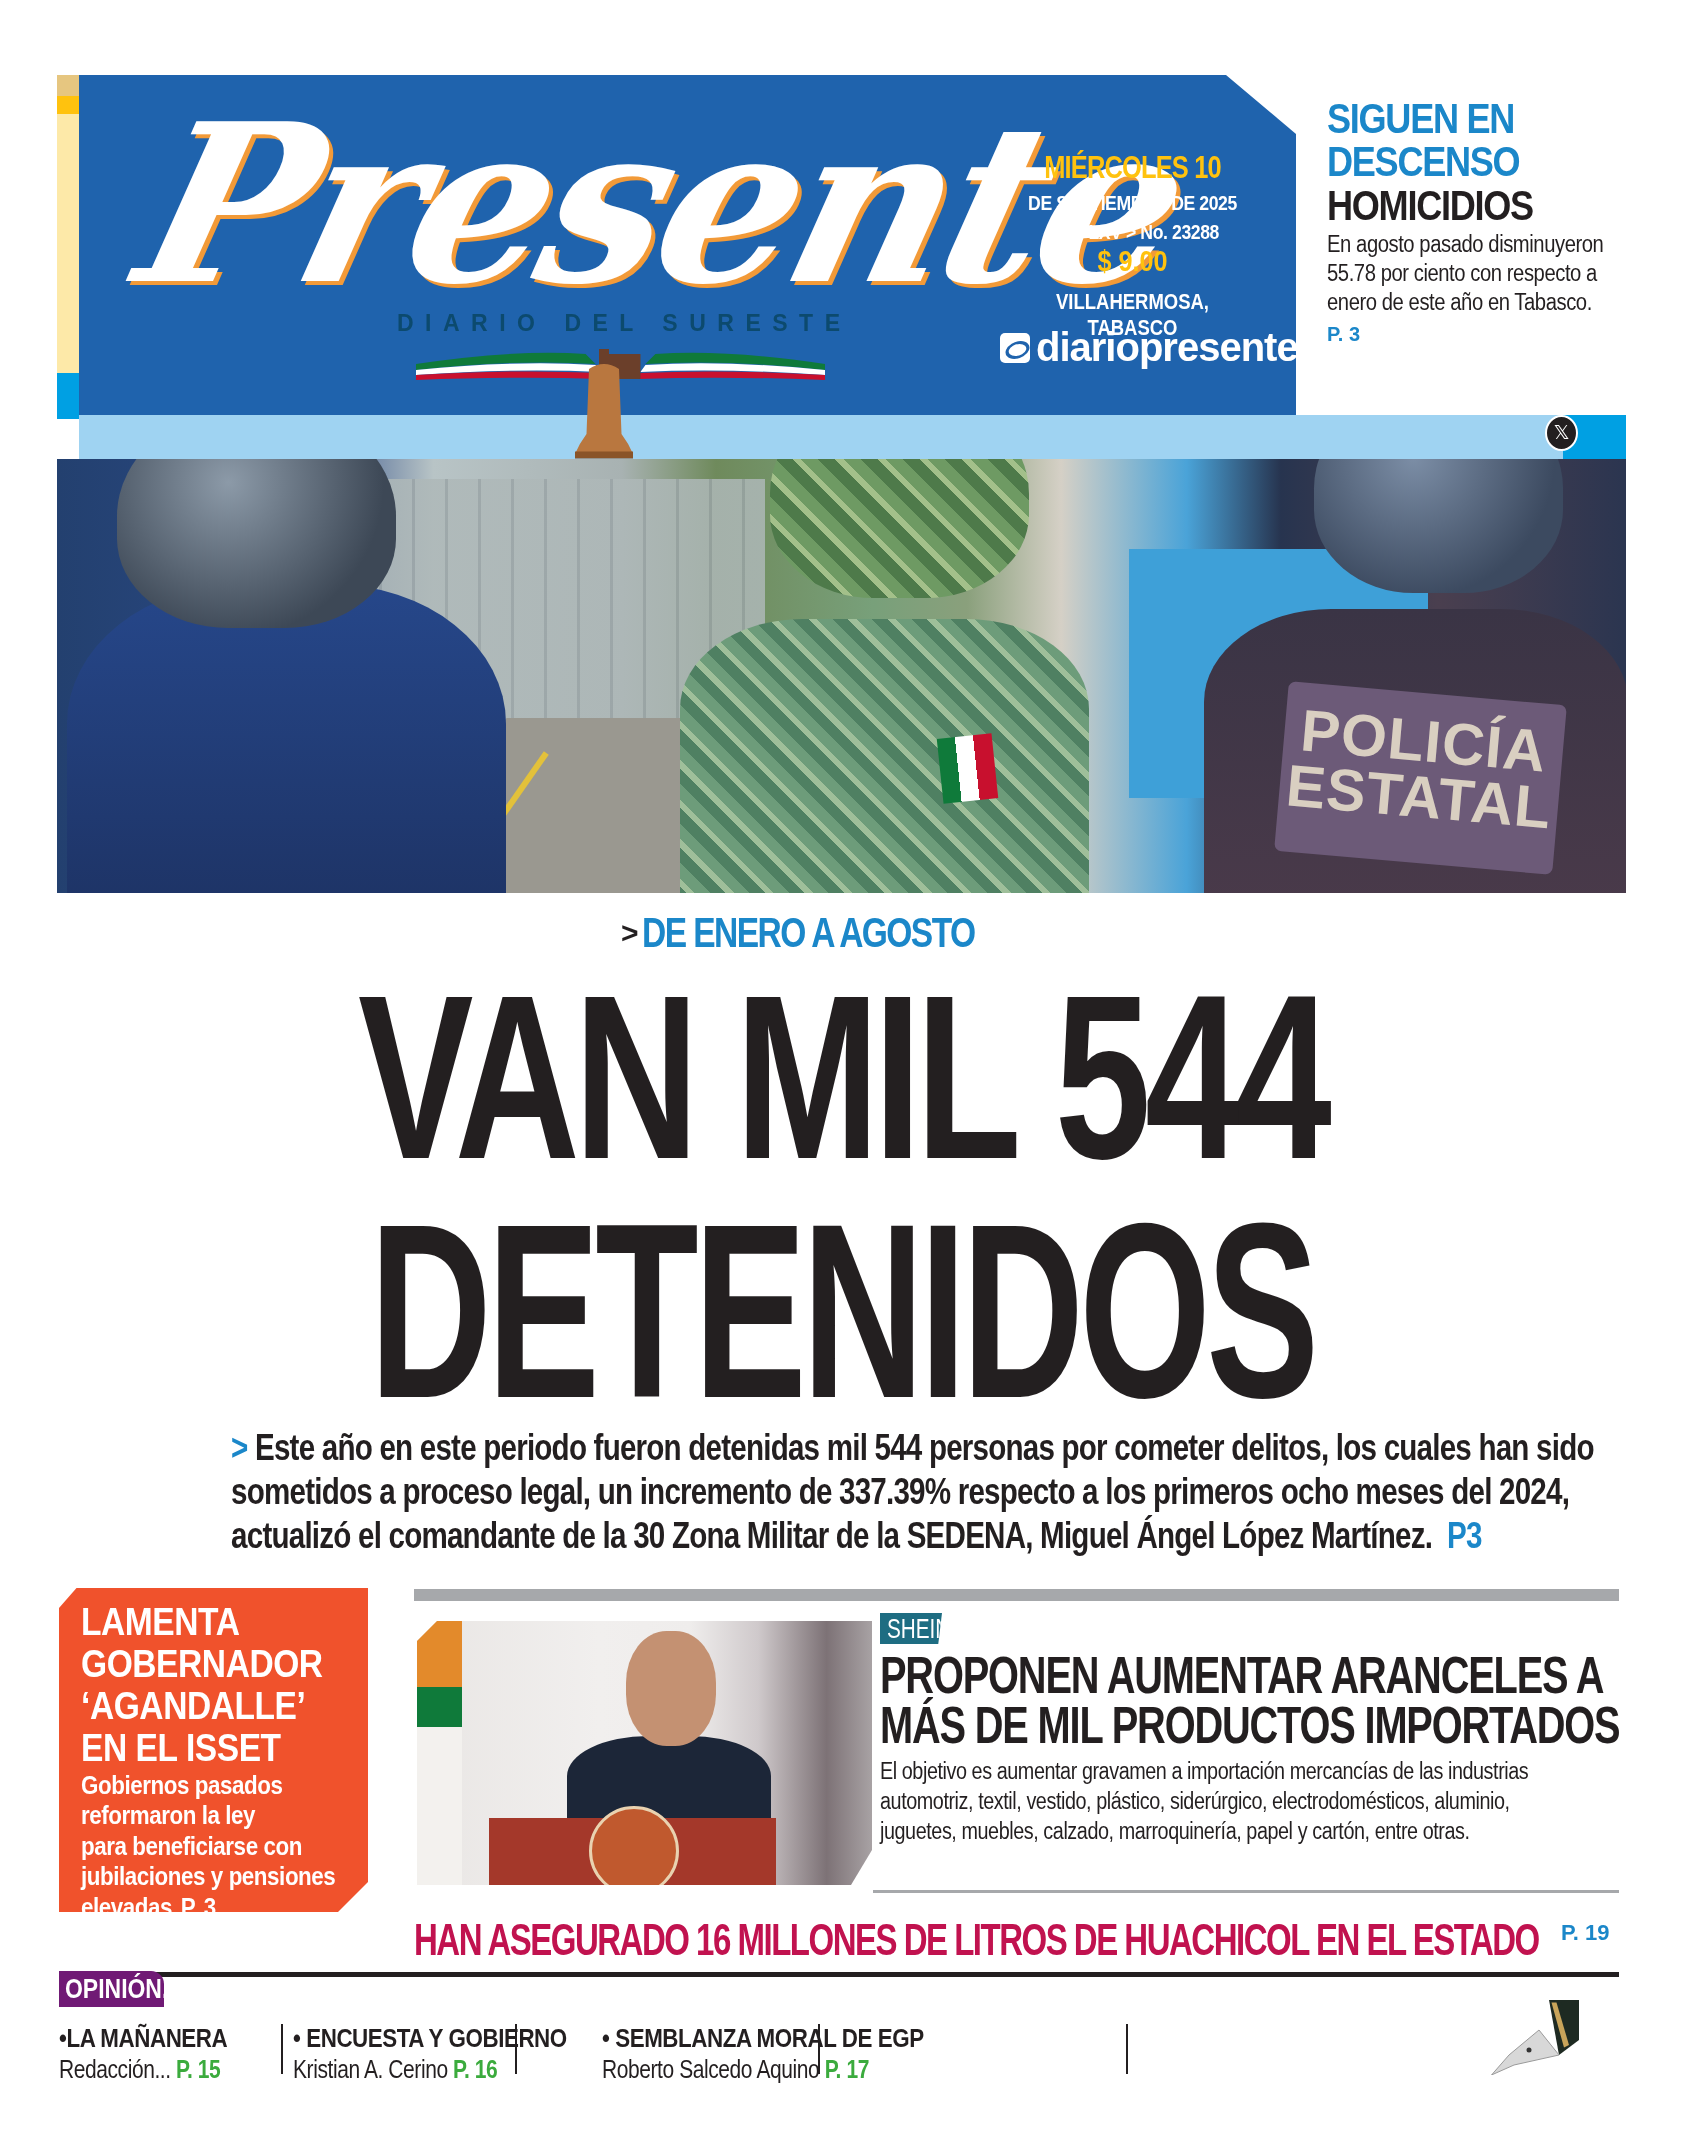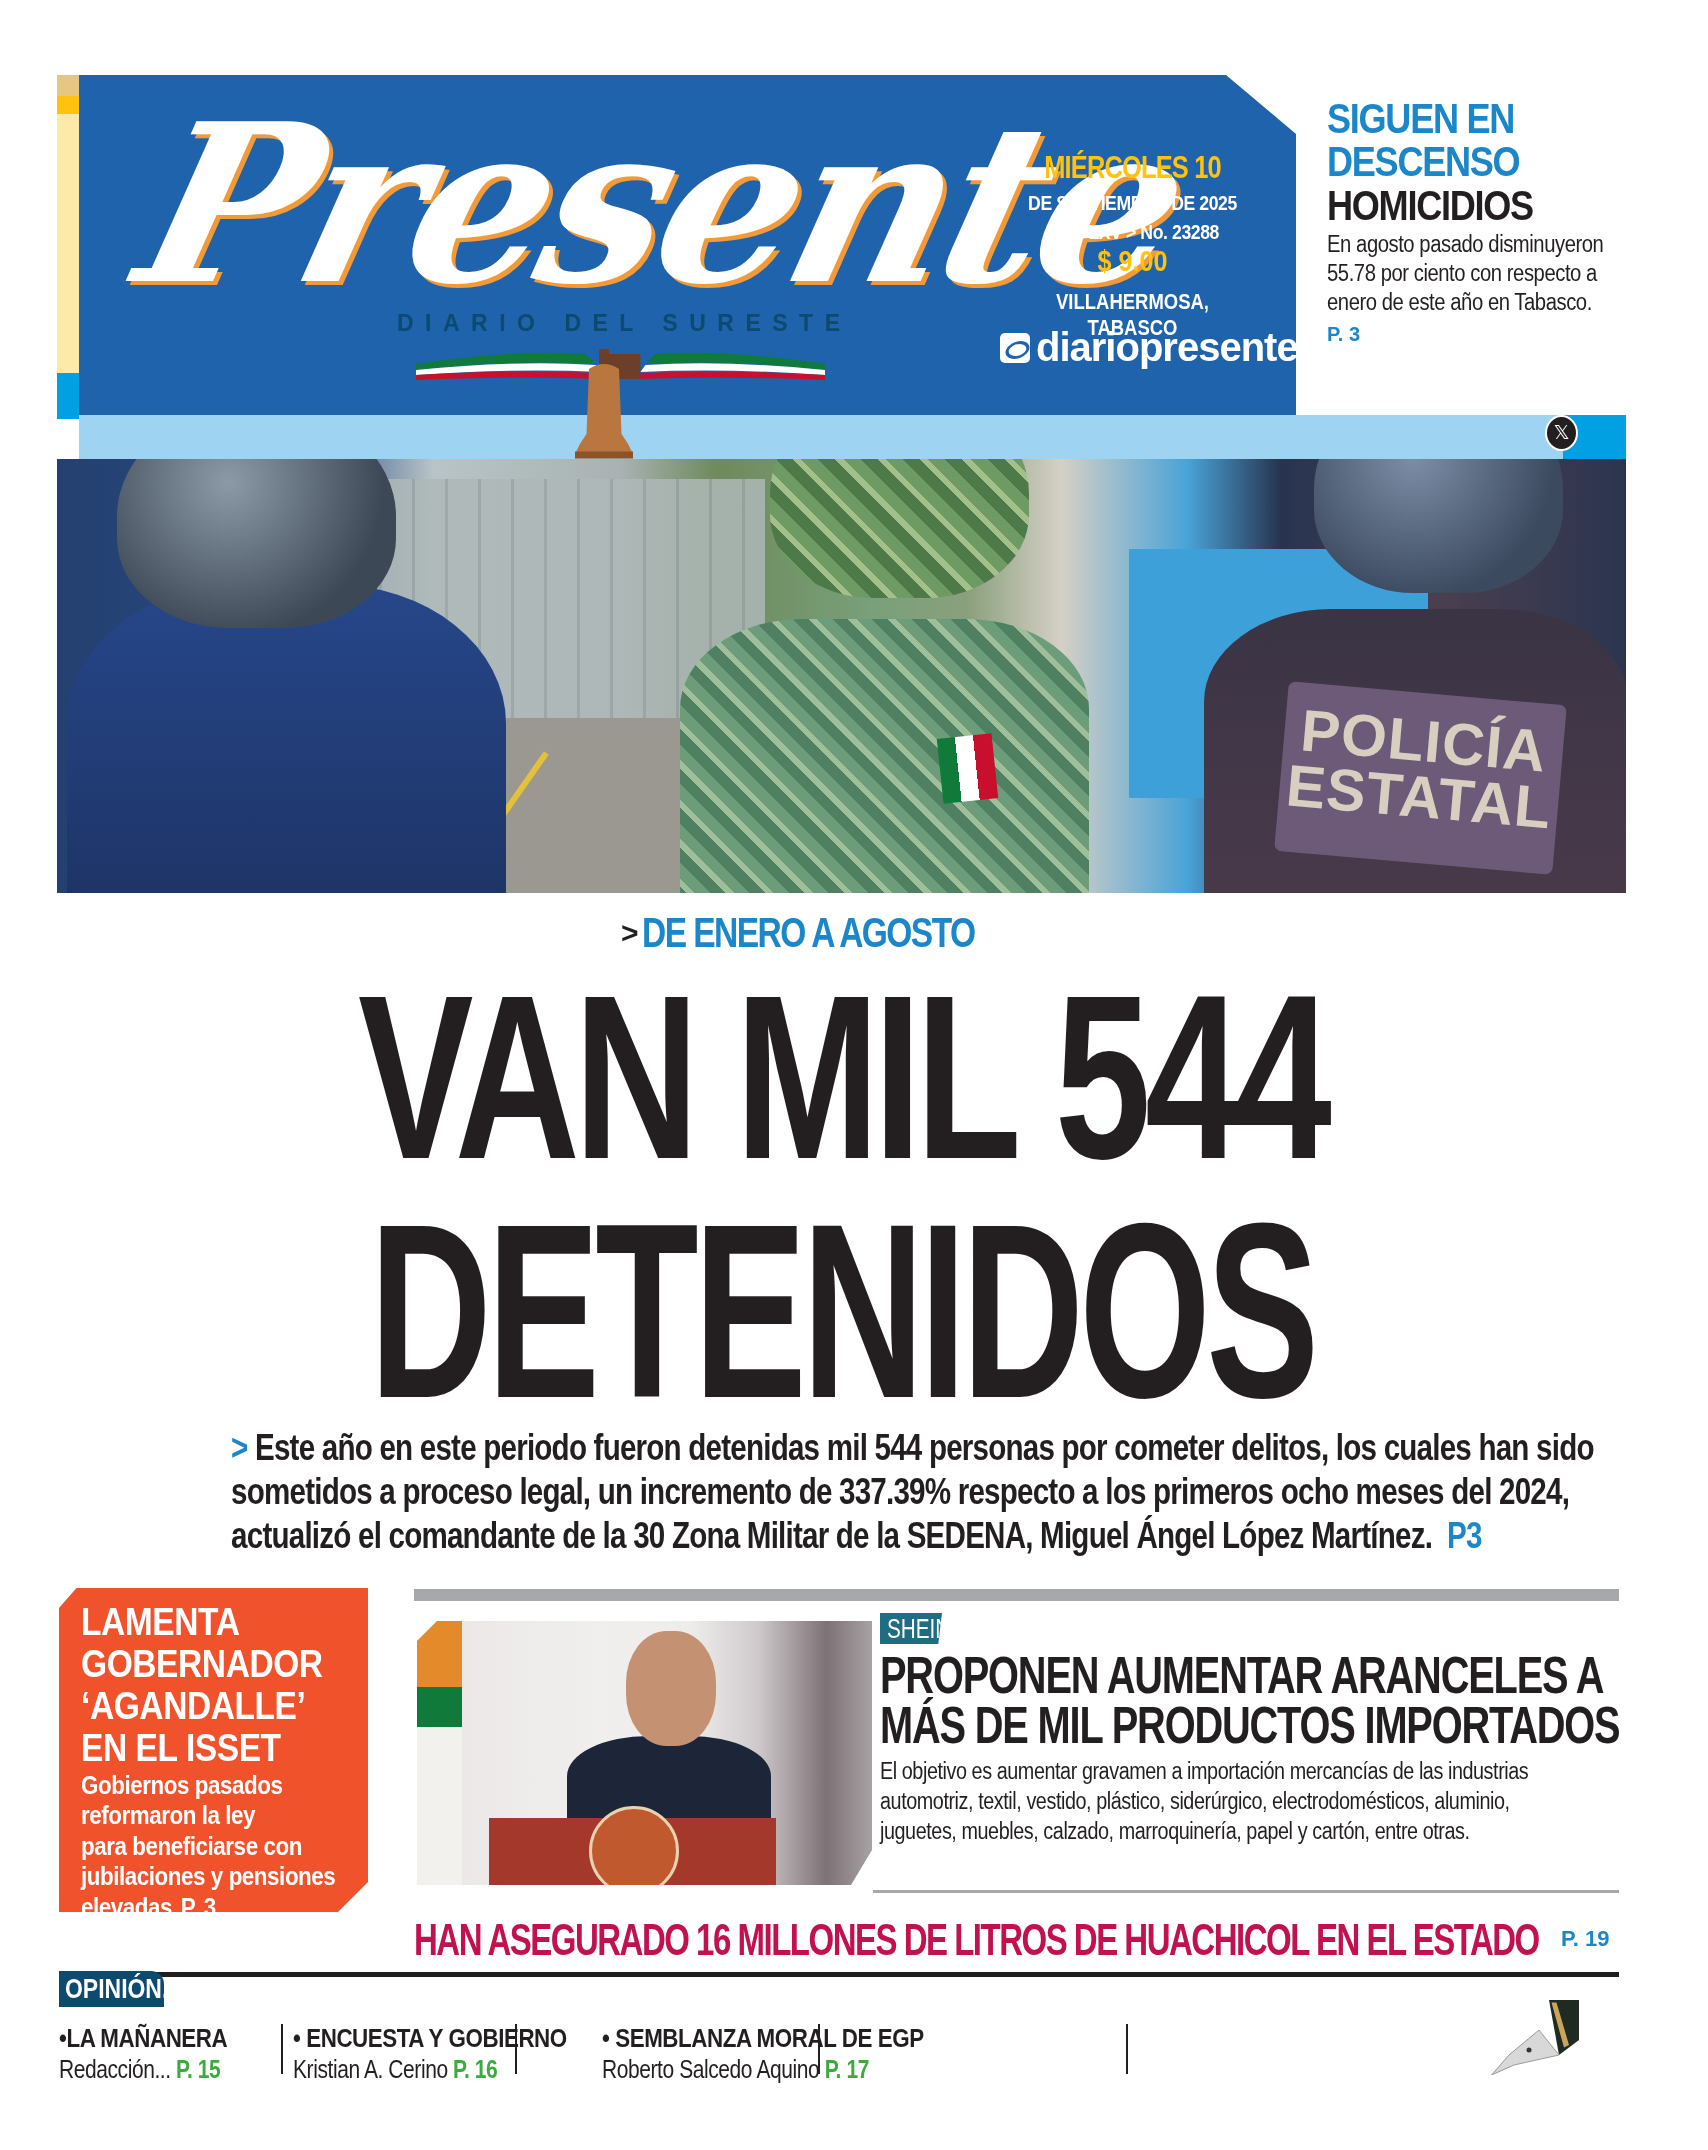--- a/index.html
+++ b/index.html
@@ -90,25 +90,25 @@
     color:#ffffff;font-size:28px;line-height:31px;padding-left:6.5px;width:62px;}
   .tag span{display:inline-block;transform:scaleX(.74);transform-origin:left;white-space:nowrap;}
   .story{position:absolute;left:880px;top:1651px;width:748px;}
   .story .h{font-weight:bold;font-size:51px;line-height:50px;letter-spacing:-1.5px;color:#231f20;transform:scaleX(.78);transform-origin:left;white-space:nowrap;}
   .story .b{font-size:23px;line-height:30px;margin-top:5px;color:#231f20;letter-spacing:-0.5px;transform:scaleX(.86);transform-origin:left;white-space:nowrap;}
   .story .pg{color:#1b87c9;font-weight:bold;font-size:20px;margin-top:-2px;}
   .grayrule2{position:absolute;left:873px;top:1890px;width:746px;height:3px;background:#a6a8ab;}
 
   .huachi{position:absolute;left:414px;top:1915px;display:flex;align-items:flex-end;white-space:nowrap;}
   .huachi .t{color:#c1124f;font-weight:bold;font-size:44px;letter-spacing:-2px;transform:scaleX(.75);transform-origin:left;display:inline-block;width:1157px;}
-  .huachi .pg{color:#1b87c9;font-weight:bold;font-size:22px;margin-left:-10px;margin-bottom:13px;}
+  .huachi .pg{color:#1b87c9;font-weight:bold;font-size:22px;margin-left:-10px;margin-bottom:19px;}
 
   
   .op-rule{position:absolute;left:150px;top:1972px;width:1469px;height:4.5px;background:#231f20;}
-  .op-label{position:absolute;left:59px;top:1971px;width:105px;height:36px;background:#0c4a6e;border-top-right-radius:13px;
+  .op-label{position:absolute;left:59px;top:1971px;width:105px;height:36px;background:#701a75;border-top-right-radius:13px;
     color:#ffffff;font-weight:bold;font-size:28px;line-height:36px;padding-left:6px;}
   .op-label span{display:inline-block;transform:scaleX(.82);transform-origin:left;white-space:nowrap;}
   .op-cols{position:absolute;left:59px;top:2023px;display:flex;}
   .op-col{padding:0 0 0 0;position:relative;}
   .op-col .t{font-weight:bold;font-size:26px;line-height:30px;letter-spacing:-0.5px;white-space:nowrap;transform:scaleX(.86);transform-origin:left;}
   .op-col .a{font-size:25px;line-height:32px;white-space:nowrap;letter-spacing:-0.5px;transform:scaleX(.84);transform-origin:left;}
   .op-col .p{color:#3bab3d;font-weight:bold;}
   .op-sep{position:absolute;top:2024px;width:1.5px;height:50px;background:#231f20;}
   .pen{position:absolute;left:1489px;top:2000px;width:90px;height:75px;}
 </style>

